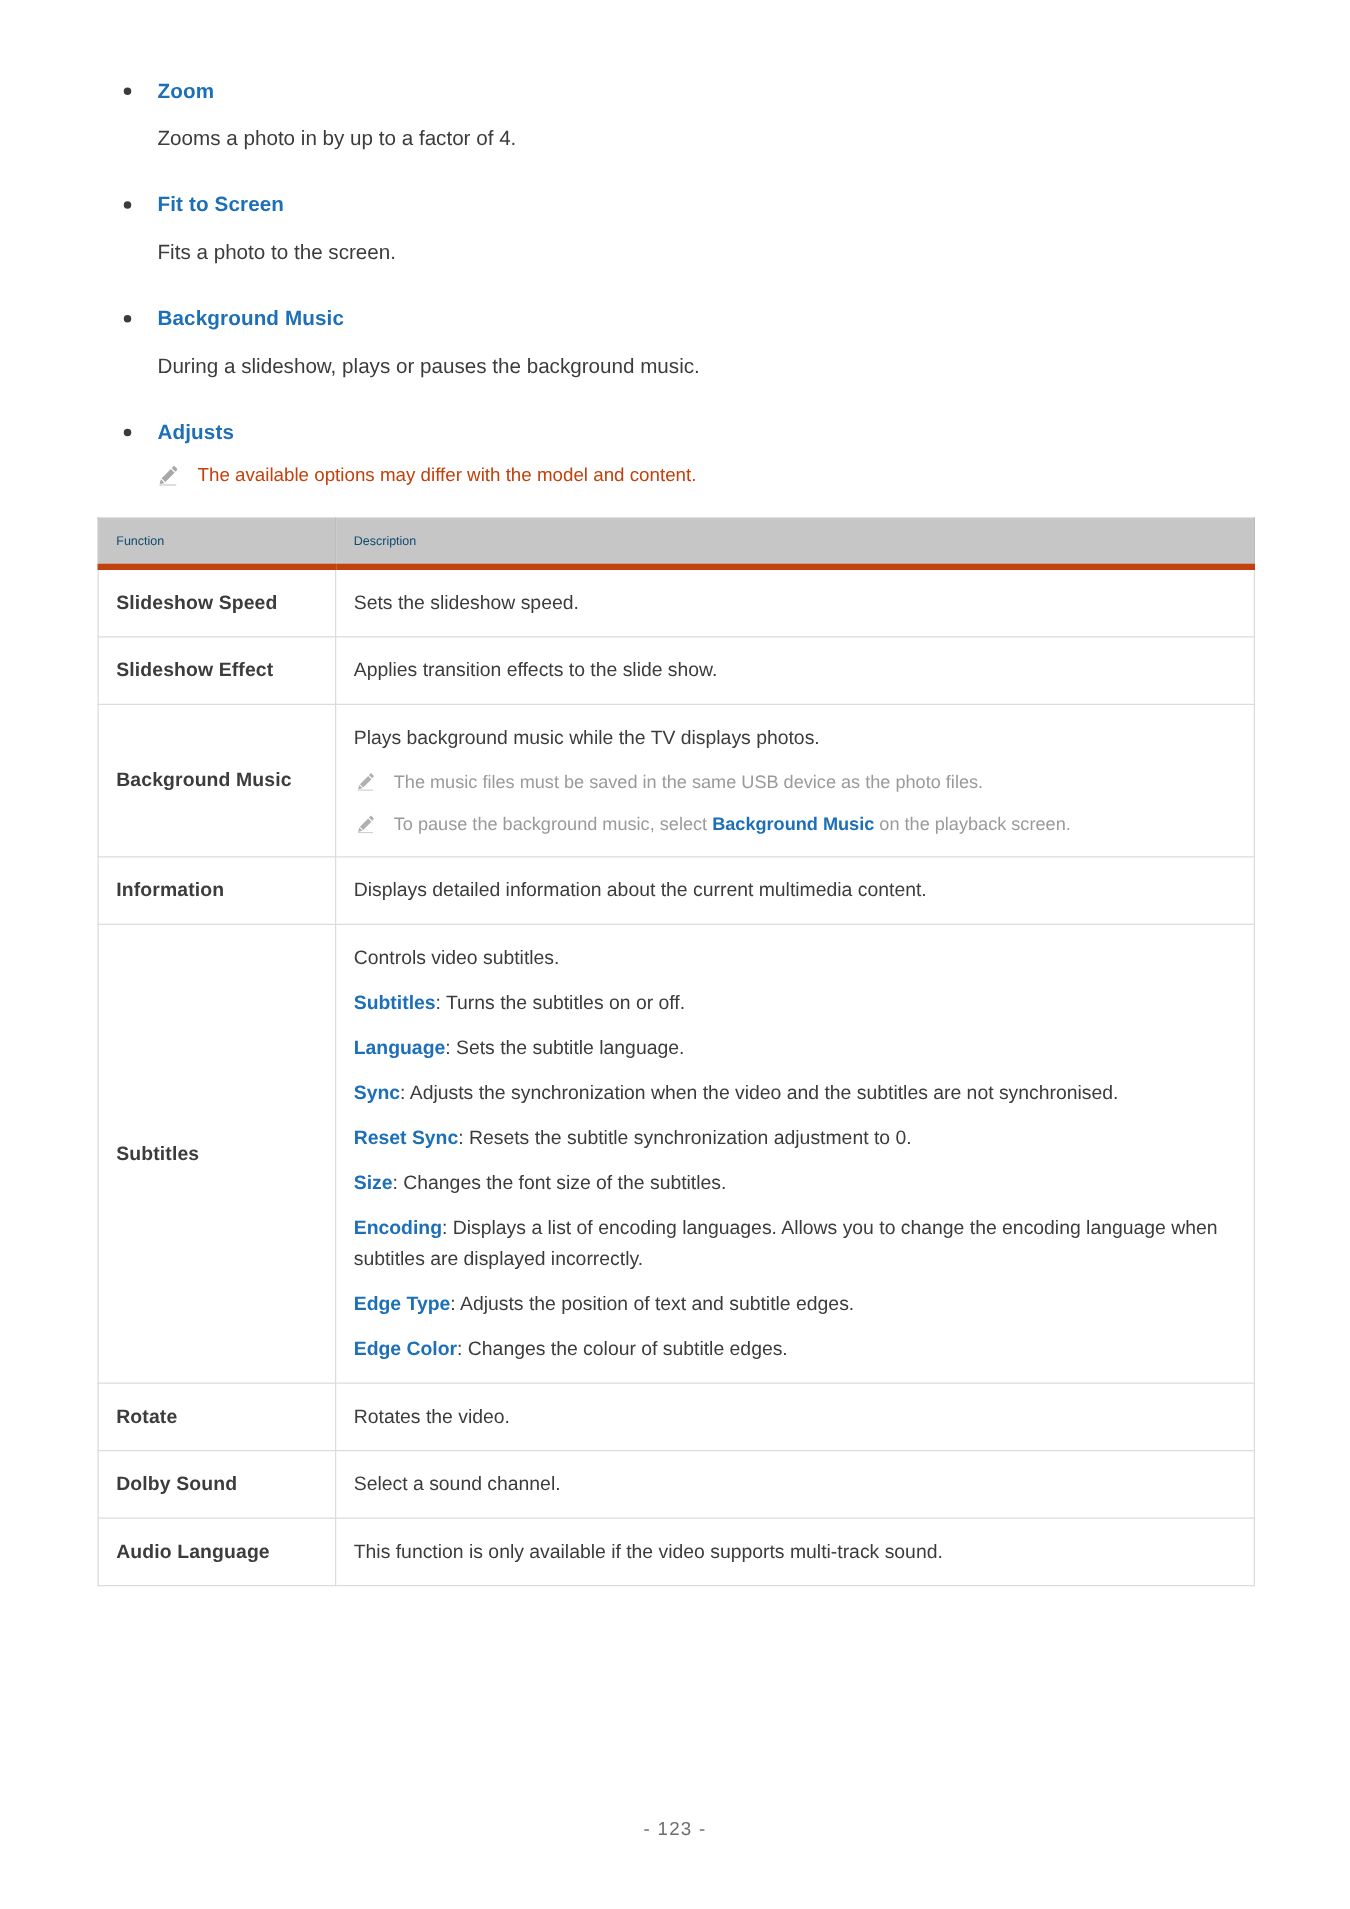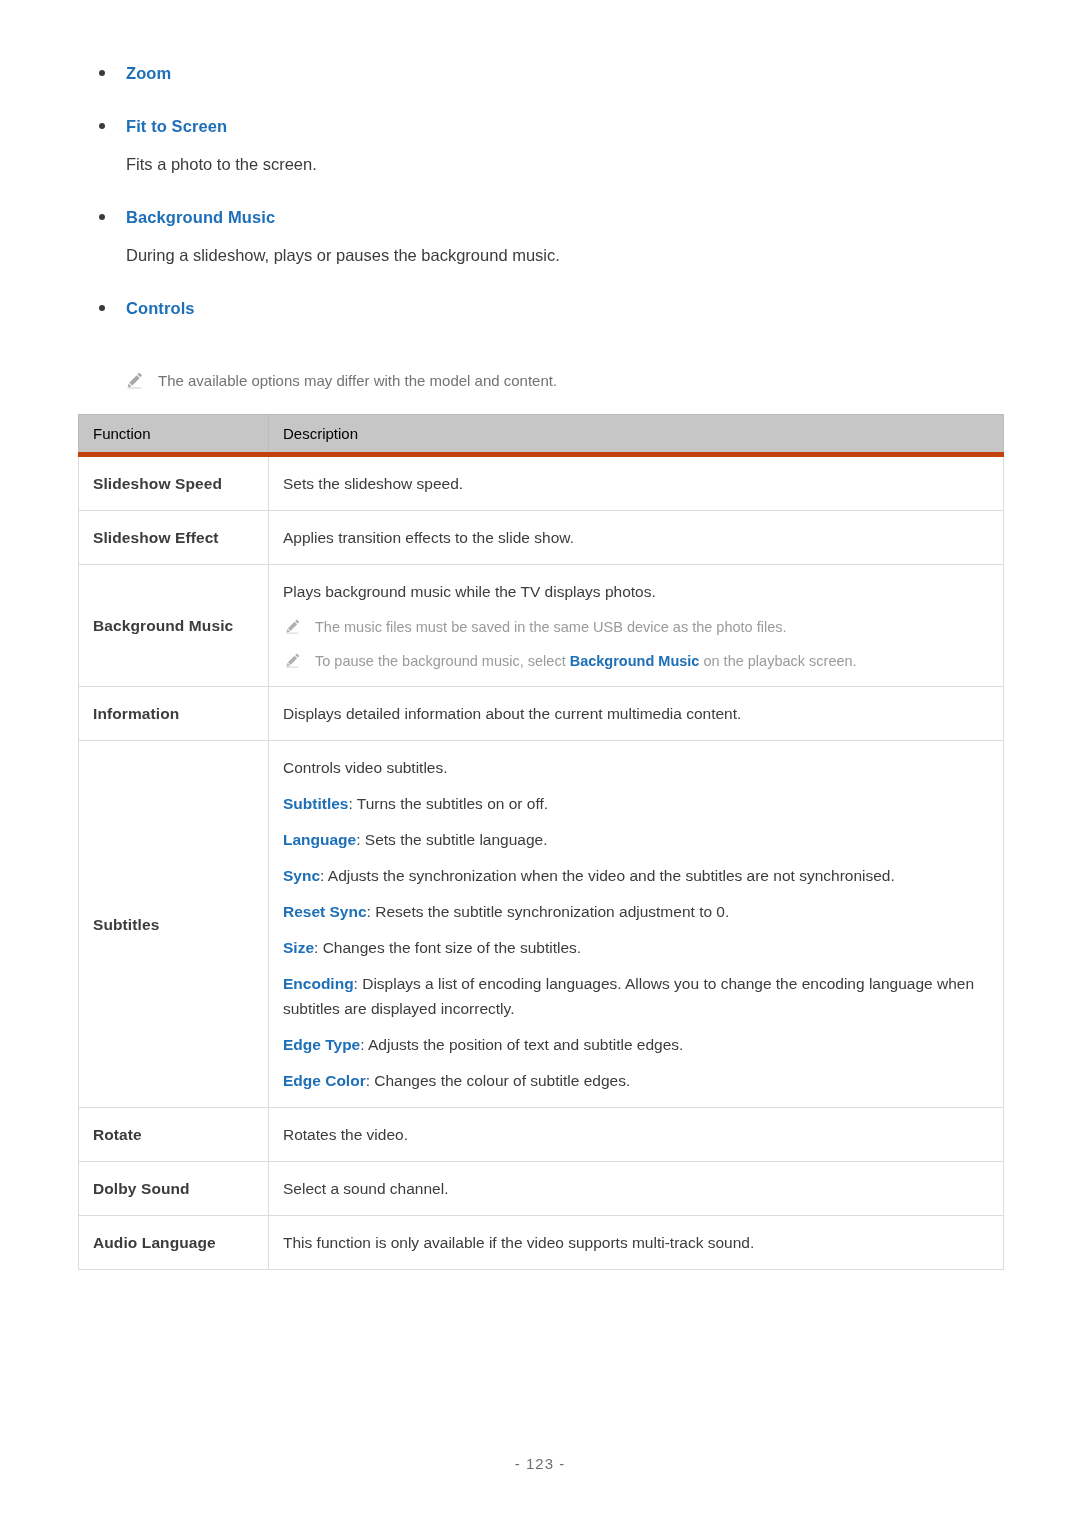--- a/index.html
+++ b/index.html
@@ -65,21 +65,21 @@
     font-size: 16.5px;
     color: #3c3c3c;
     line-height: 24px;
   }
 
   
   .note {
     position: relative;
     padding-left: 48px;
     font-size: 15px;
-    color: #737373;
+    color: #c2410c;
     line-height: 22px;
   }
   .note .pencil {
     position: absolute;
     left: 16px;
     top: 1px;
     width: 18px;
     height: 18px;
     display: block;
   }
@@ -103,22 +103,22 @@
     width: 925px;
     border-collapse: collapse;
     table-layout: fixed;
     background: #fff;
   }
   .opt-table col.c-func { width: 190px; }
   .opt-table col.c-desc { width: 735px; }
 
   .opt-table thead th {
     background: #c6c6c6;
-    color: #000000;
-    font-size: 15px;
+    color: #0c4a6e;
+    font-size: 10px;
     font-weight: 400;
     text-align: left;
     padding: 10px 14px 10px 14px;
     border: 1px solid #bdbdbd;
     border-bottom: 1px solid #b5b5b5;
     height: 16px;
     vertical-align: middle;
   }
 
   .opt-table tbody td {
@@ -183,20 +183,21 @@
 
 <div class="page">
 
   <div class="bullet-section">
 
     <div class="bullet-block">
       <div class="bullet-head">
         <span class="bullet-dot"></span>
         <span class="bullet-title">Zoom</span>
       </div>
+      <div class="bullet-body">Zooms a photo in by up to a factor of 4.</div>
     </div>
 
     <div class="bullet-block">
       <div class="bullet-head">
         <span class="bullet-dot"></span>
         <span class="bullet-title">Fit to Screen</span>
       </div>
       <div class="bullet-body">Fits a photo to the screen.</div>
     </div>
 
@@ -204,21 +205,21 @@
       <div class="bullet-head">
         <span class="bullet-dot"></span>
         <span class="bullet-title">Background Music</span>
       </div>
       <div class="bullet-body">During a slideshow, plays or pauses the background music.</div>
     </div>
 
     <div class="bullet-block">
       <div class="bullet-head">
         <span class="bullet-dot"></span>
-        <span class="bullet-title">Controls</span>
+        <span class="bullet-title">Adjusts</span>
       </div>
     </div>
 
   </div>
 
   <div class="options-note">
     <div class="note">
       <svg class="pencil" viewBox="0 0 24 24">
         <g fill="#a8a8a8">
           <path d="M18.6 2.9c-.5-.5-1.3-.5-1.8 0l-1.6 1.6 3.9 3.9 1.6-1.6c.5-.5.5-1.3 0-1.8L18.6 2.9z"></path>

